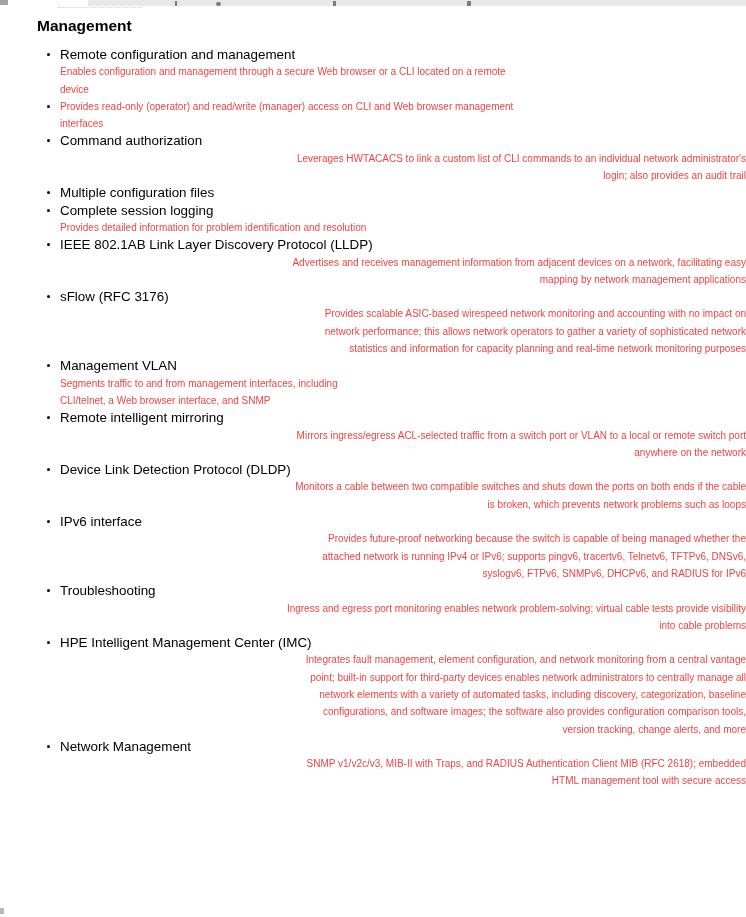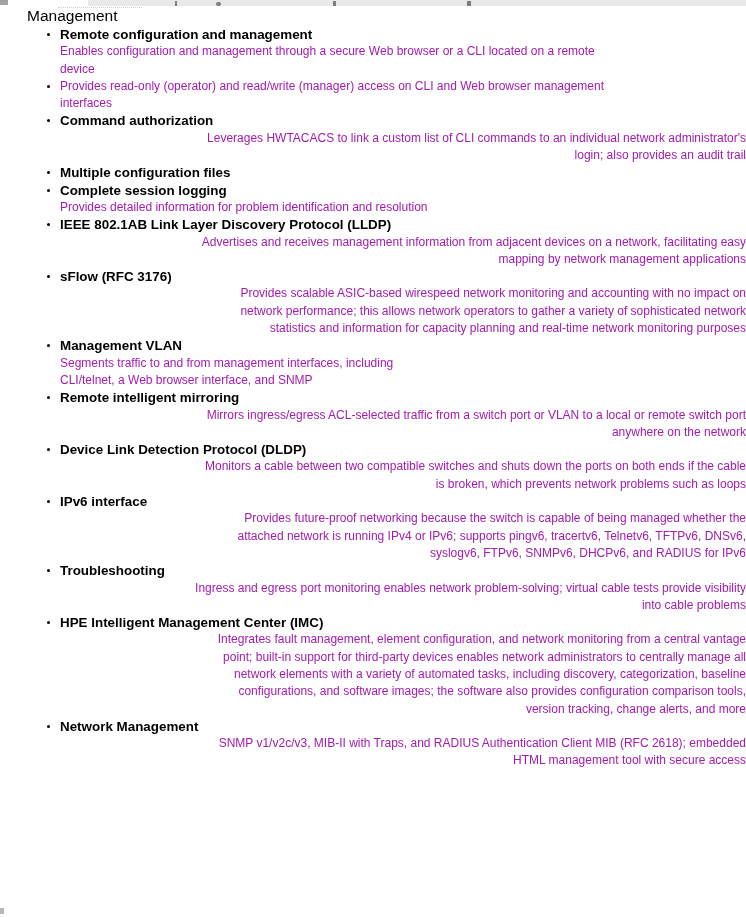--- a/index.html
+++ b/index.html
@@ -19,49 +19,49 @@
   .artifact-strip  { position: absolute; left: 88px; top: 0; width: 658px; height: 6px; background: #e8e8e8; }
   .artifact-strip i { position: absolute; background: #7d7d7d; }
   .artifact-strip .m1 { left: 87px;  top: 1px; width: 2px; height: 5px; }
   .artifact-strip .m2 { left: 128px; top: 2px; width: 5px; height: 4px; border-radius: 2px; }
   .artifact-strip .m3 { left: 245px; top: 1px; width: 3px; height: 5px; }
   .artifact-strip .m4 { left: 379px; top: 1px; width: 4px; height: 5px; }
   .artifact-speckle { position: absolute; left: 58px; top: 7px; width: 84px; height: 0; border-top: 1px dotted #cfcfcf; }
   .artifact-bottom  { position: absolute; left: 0; top: 908px; width: 4px; height: 6px; background: #b8b8b8; }
 
   .title {
-    margin: 0;
+    margin: 10px;
     font-size: 15.5px;
-    font-weight: normal;
+    font-weight: bold;
     line-height: 20px;
     color: #000000;
     white-space: pre;
   }
   .list { margin: 0; }
   .item { position: relative; margin-left: 33px; }
   .bullet {
     position: absolute;
     left: -13px;
     top: 7px;
     width: 3px;
     height: 3px;
     background: #000000;
     border-radius: 50%;
   }
   .heading {
     font-size: 13.4px;
-    font-weight: bold;
+    font-weight: normal;
     line-height: 17.3px;
     color: #000000;
     white-space: pre;
   }
   .desc {
-    font-size: 12px;
+    font-size: 10px;
     line-height: 17.3px;
-    color: #a21caf;
+    color: #ef4444;
     white-space: pre;
   }
   .desc.indent { padding-left: 14px; text-align: right; }
 </style>
 </head>
 <body>
 
 <div class="page">
 
   <div class="artifact-corner"></div>

